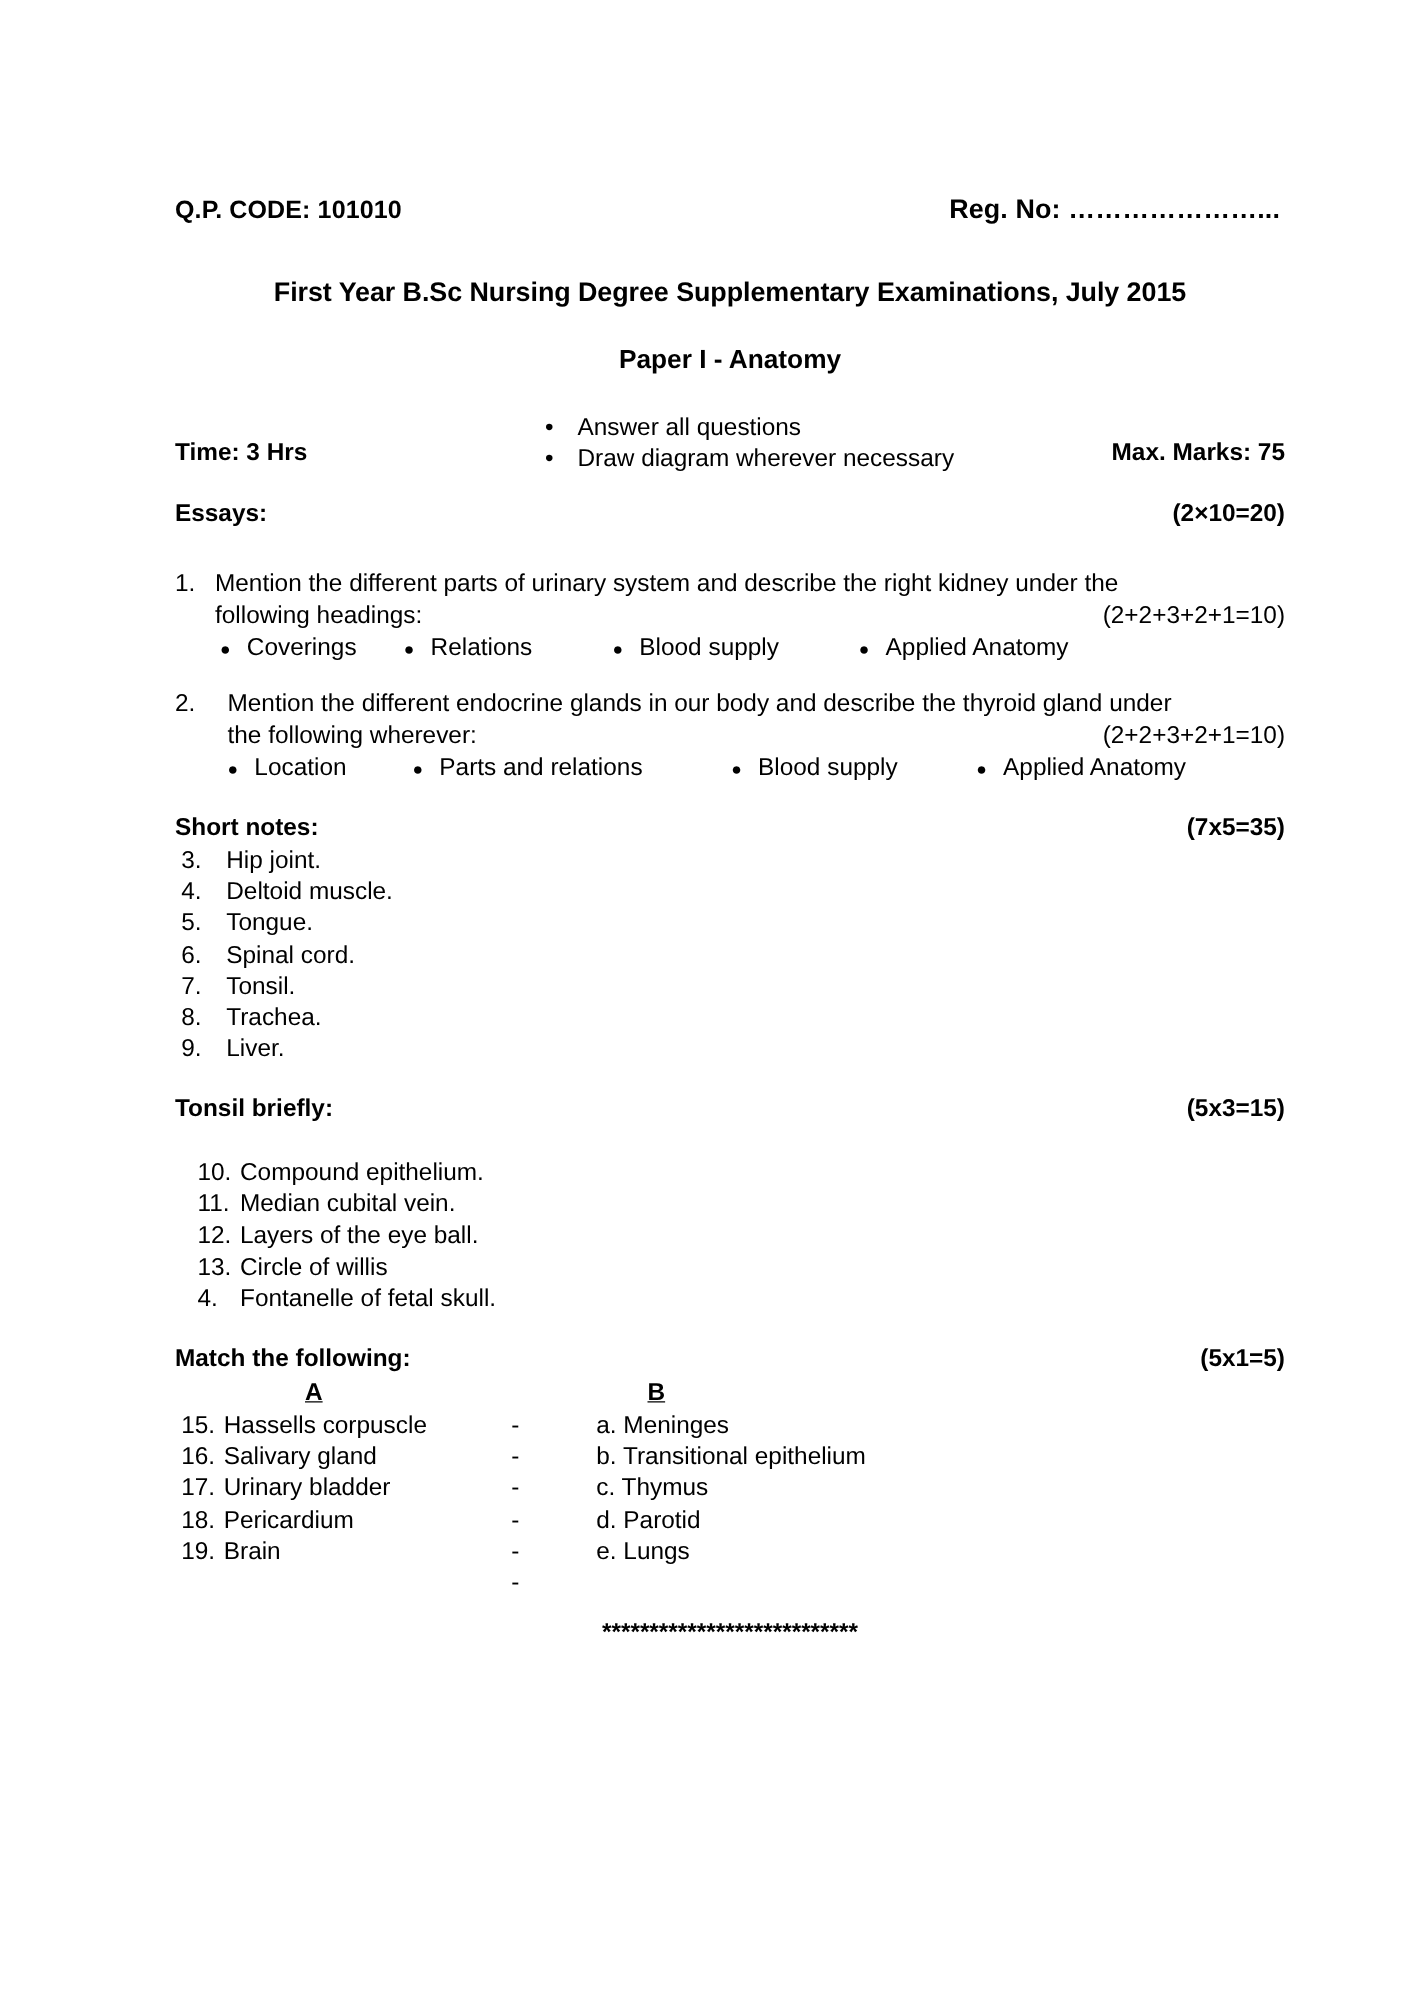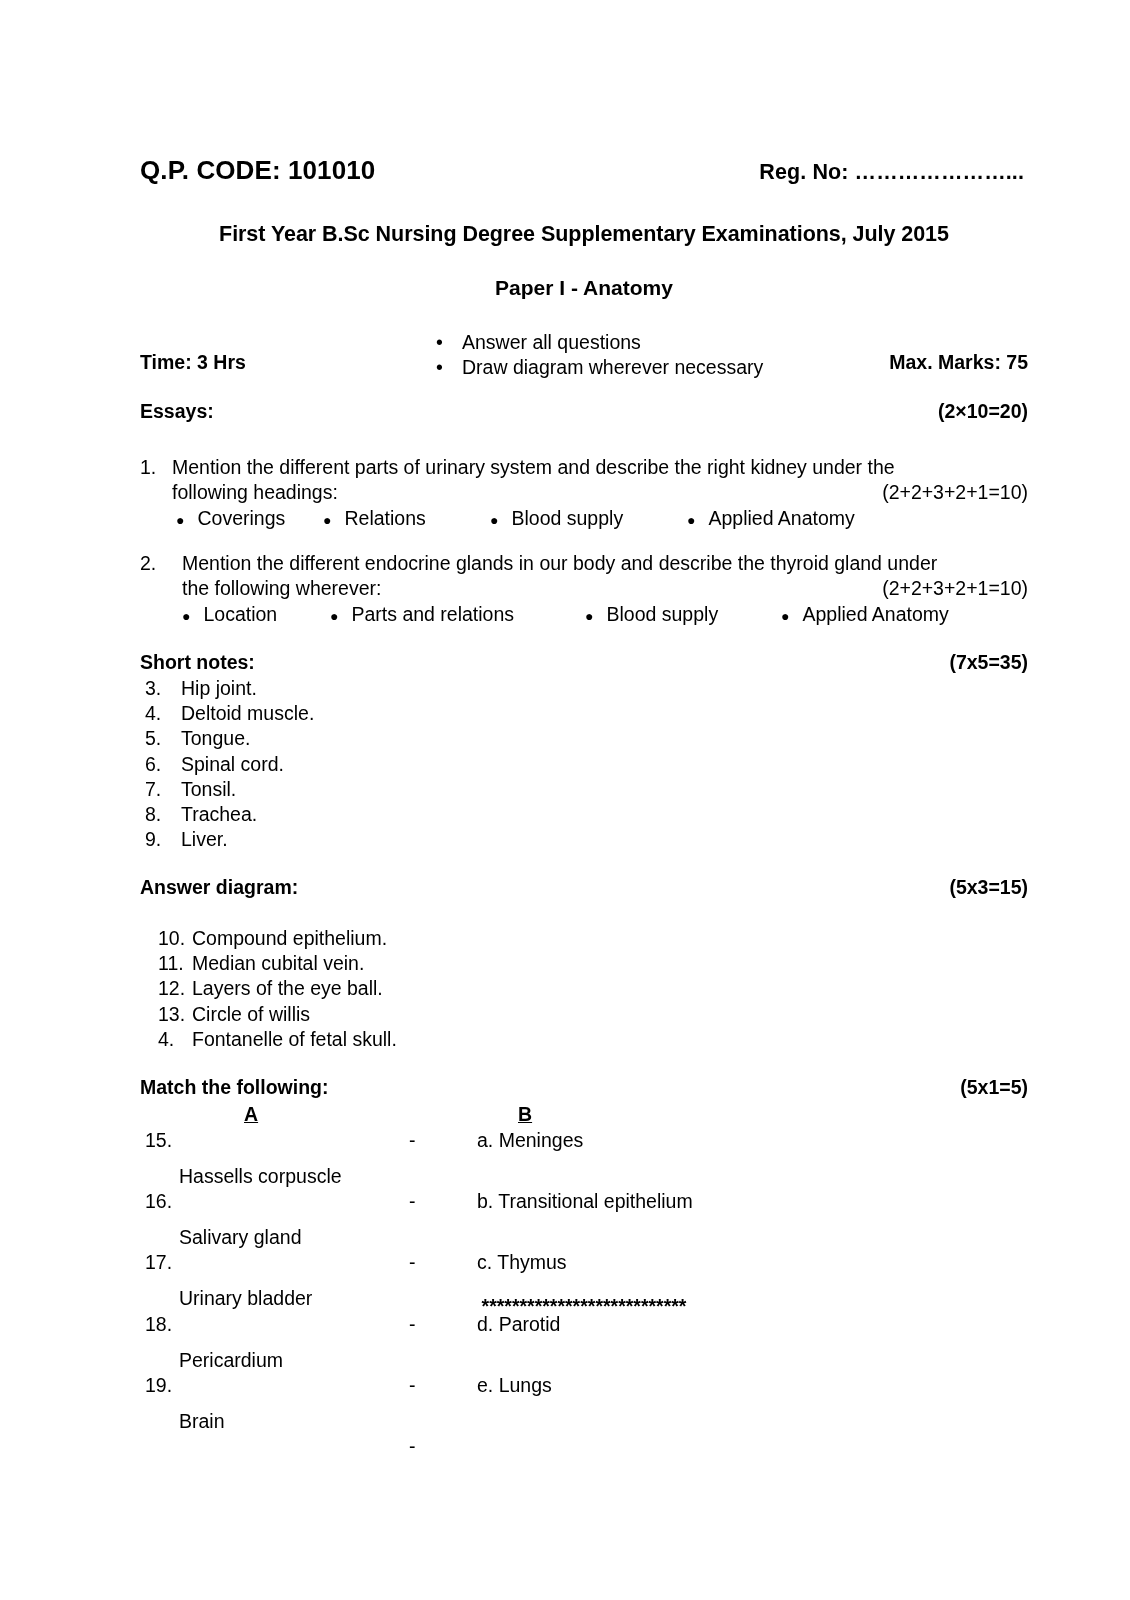--- a/index.html
+++ b/index.html
@@ -32,21 +32,21 @@
   .hdr-row {
     position: absolute;
     left: 0;
     top: 155px;
     width: 888px;
     display: flex;
     justify-content: space-between;
     align-items: baseline;
   }
   .qpcode {
-    font-size: 26px;
+    font-size: 20px;
     font-weight: bold;
     letter-spacing: 0.1px;
   }
   .regno {
     font-size: 21.5px;
     font-weight: bold;
     letter-spacing: 0.1px;
     padding-right: 4px;
   }
 
@@ -223,21 +223,20 @@
     font-size: 19.5px;
     line-height: 25.2px;
   }
   .match-rows .mrow .mn {
     width: 34px;
     flex: 0 0 auto;
   }
   .match-rows .mrow .ml {
     width: 230px;
     flex: 0 0 auto;
-    margin-top: 36px;
   }
   .match-rows .mrow .md {
     width: 68px;
     flex: 0 0 auto;
   }
   .match-rows .mrow .mr {
     flex: 1 1 auto;
   }
 
   .stars {
@@ -382,21 +381,21 @@
         <span class="n">8.</span>
         <span class="t">Trachea.</span>
       </div>
       <div class="item">
         <span class="n">9.</span>
         <span class="t">Liver.</span>
       </div>
     </div>
 
     <div class="sec-row" style="top:876px;">
-      <span class="sec-title">Answer diagram:</span>
+      <span class="sec-title">Tonsil briefly:</span>
       <span class="sec-marks">(5x3=15)</span>
     </div>
 
     <div class="numlist tight" style="top:926px; padding-left:5px;margin-left:13px;">
       <div class="item">
         <span class="n">10.</span>
         <span class="t">Compound epithelium.</span>
       </div>
       <div class="item">
         <span class="n">11.</span>

